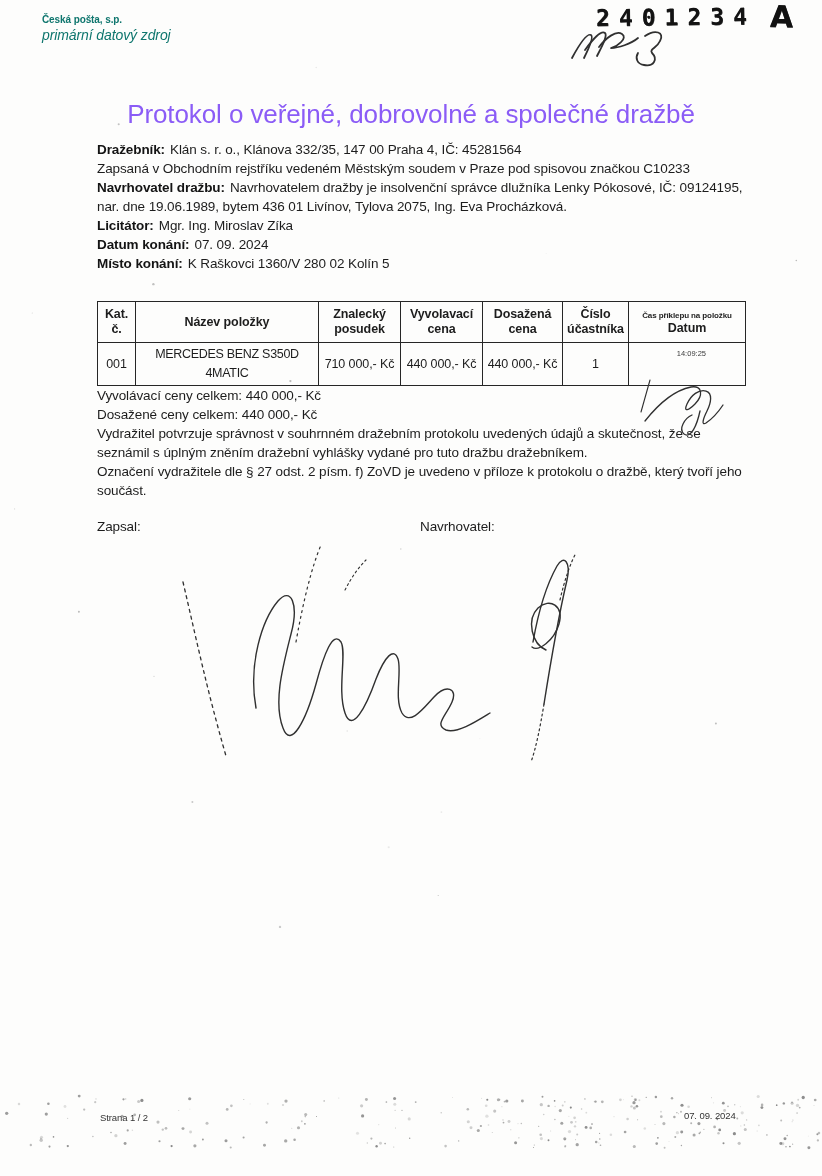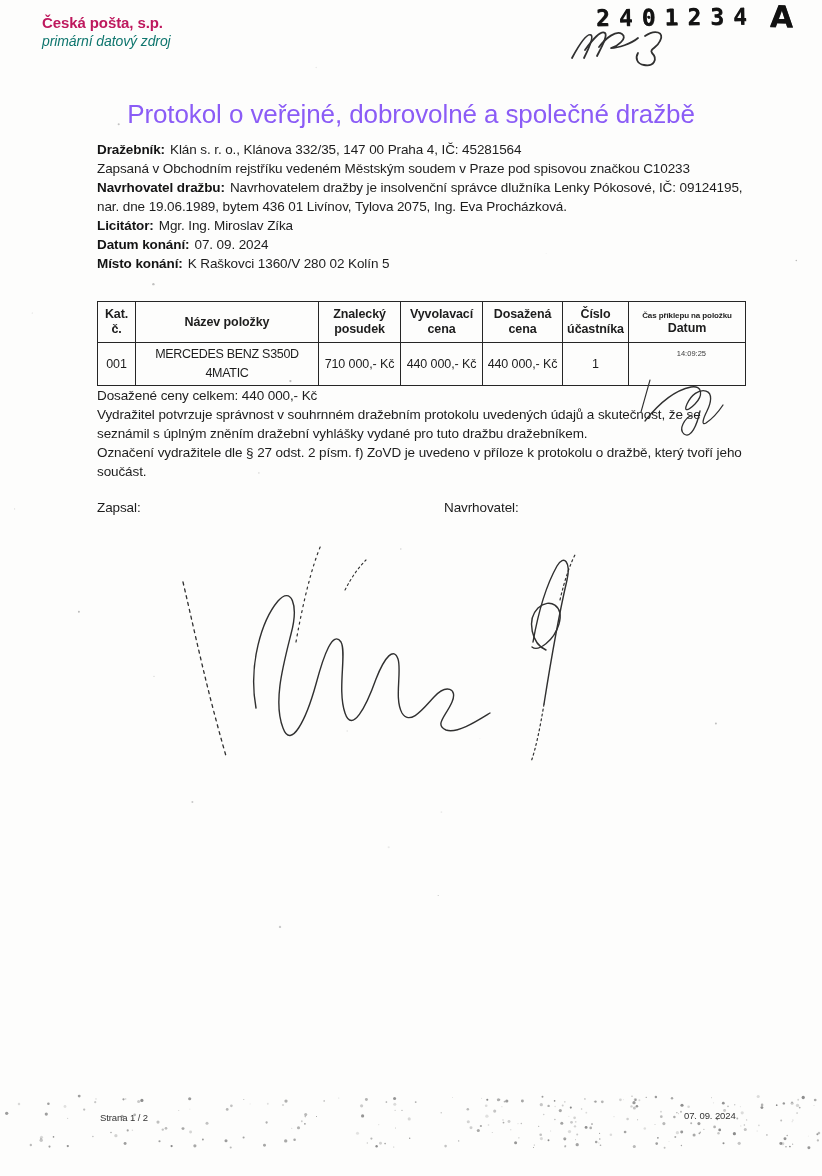--- a/index.html
+++ b/index.html
@@ -8,21 +8,21 @@
     width:822px;height:1176px;
     margin:0 auto;
     background:#fdfdfc;
     overflow:hidden;
     font-family:"Liberation Sans","DejaVu Sans",sans-serif;
     color:#1d1d1d;
     letter-spacing:-0.1px;
   }
   
   .logo{position:absolute;left:42px;top:14px;line-height:1.25;}
-  .logo .l1{font-weight:bold;font-size:15px;color:#be185d;}
+  .logo .l1{font-weight:bold;font-size:10px;color:#0f766e;}
   .logo .l2{font-style:italic;font-size:14px;color:#0f766e;}
   .stamp{position:absolute;left:596px;top:4px;display:flex;align-items:flex-start;transform:rotate(-0.6deg);}
   .stamp .digits{
     font-family:"DejaVu Sans Mono","Liberation Mono",monospace;
     font-weight:bold;font-size:23px;letter-spacing:9px;color:#131313;
     text-shadow:0.4px 0.4px 0 #333;
   }
   .stamp .suffix{
     font-family:"DejaVu Sans","Liberation Sans",sans-serif;
     font-weight:bold;font-size:30px;color:#111;margin-left:14px;margin-top:-4px;
@@ -49,21 +49,21 @@
     font-size:12.5px;overflow:hidden;
   }
   table.items th{font-weight:bold;height:36px;line-height:15px;}
   table.items td{height:34px;}
   th .subsmall{display:block;font-size:8px;font-weight:bold;line-height:10px;margin-top:1px;}
   th .subbold{display:block;font-size:12.5px;font-weight:bold;line-height:14px;}
   td.nazev{font-size:11.5px;text-align:left;padding-left:4px;letter-spacing:-0.3px;}
   td.sig-cell{position:relative;border-radius:11px;}
   td.sig-cell .ts{position:absolute;top:1px;left:50%;transform:translateX(-35%);font-size:7.5px;color:#3a3a3a;letter-spacing:0;}
   
-  .signoff{display:flex;margin-top:17px;gap:24px;}
+  .signoff{display:flex;margin-top:17px;}
   .signoff .zapsal{width:323px;}
   
   .footer-page{position:absolute;left:100px;top:1112px;font-size:9.5px;color:#333;}
   .footer-date{position:absolute;left:684px;top:1110px;font-size:9.5px;color:#333;}
   
   svg.overlay{position:absolute;inset:0;pointer-events:none;}
   svg.overlay path{fill:none;stroke:#303030;stroke-linecap:round;stroke-linejoin:round;}
 </style>
 </head>
 <body>
@@ -137,20 +137,21 @@
           <td>440 000,- Kč</td>
           <td>440 000,- Kč</td>
           <td>1</td>
           <td class="sig-cell">
             <span class="ts">14:09:25</span>
           </td>
         </tr>
       </tbody>
     </table>
 
+    <p class="mt22">Vyvolávací ceny celkem: 440 000,- Kč</p>
     <p class="mt15">Dosažené ceny celkem: 440 000,- Kč</p>
 
     <p class="mt14">Vydražitel potvrzuje správnost v souhrnném dražebním protokolu uvedených údajů a skutečnost, že se seznámil s úplným zněním dražební vyhlášky vydané pro tuto dražbu dražebníkem.</p>
     <p class="mt15">Označení vydražitele dle § 27 odst. 2 písm. f) ZoVD je uvedeno v příloze k protokolu o dražbě, který tvoří jeho součást.</p>
 
     <div class="signoff">
       <span class="zapsal">Zapsal:</span>
       <span>Navrhovatel:</span>
     </div>
   </div>

